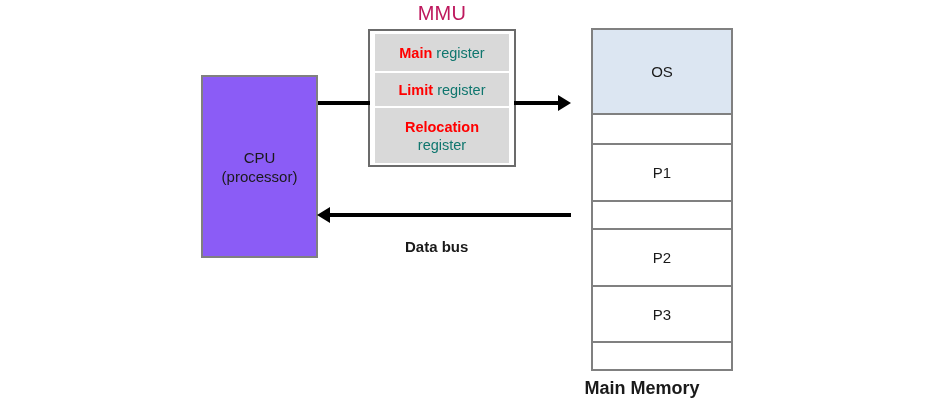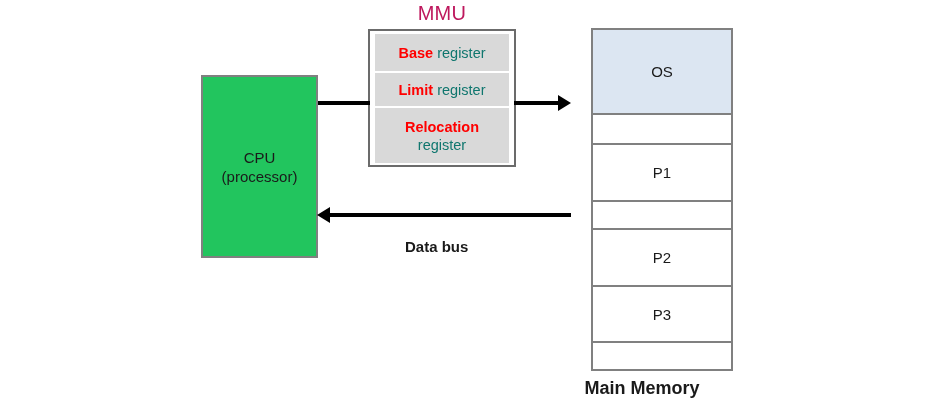--- a/index.html
+++ b/index.html
@@ -21,21 +21,21 @@
 
   
   .cpu-box {
     position: absolute;
     left: 201px;
     top: 75px;
     width: 117px;
     height: 183px;
     box-sizing: border-box;
     border: 2px solid #808080;
-    background: #22c55e;
+    background: #8b5cf6;
     display: flex;
     flex-direction: column;
     align-items: center;
     justify-content: center;
   }
   .cpu-label {
     font-size: 15px;
     color: #1a1a1a;
     line-height: 19px;
     text-align: center;
@@ -157,21 +157,21 @@
     <div class="cpu-label">CPU</div>
     <div class="cpu-label">(processor)</div>
   </div>
 
   <div class="mmu-title">MMU</div>
 
   <div class="mmu-box">
 
     <div class="reg reg-base">
       <span>
-        <span class="kw">Base</span><span class="rw"> register</span>
+        <span class="kw">Main</span><span class="rw"> register</span>
       </span>
     </div>
 
     <div class="reg reg-limit">
       <span>
         <span class="kw">Limit</span><span class="rw"> register</span>
       </span>
     </div>
 
     <div class="reg reg-reloc">

